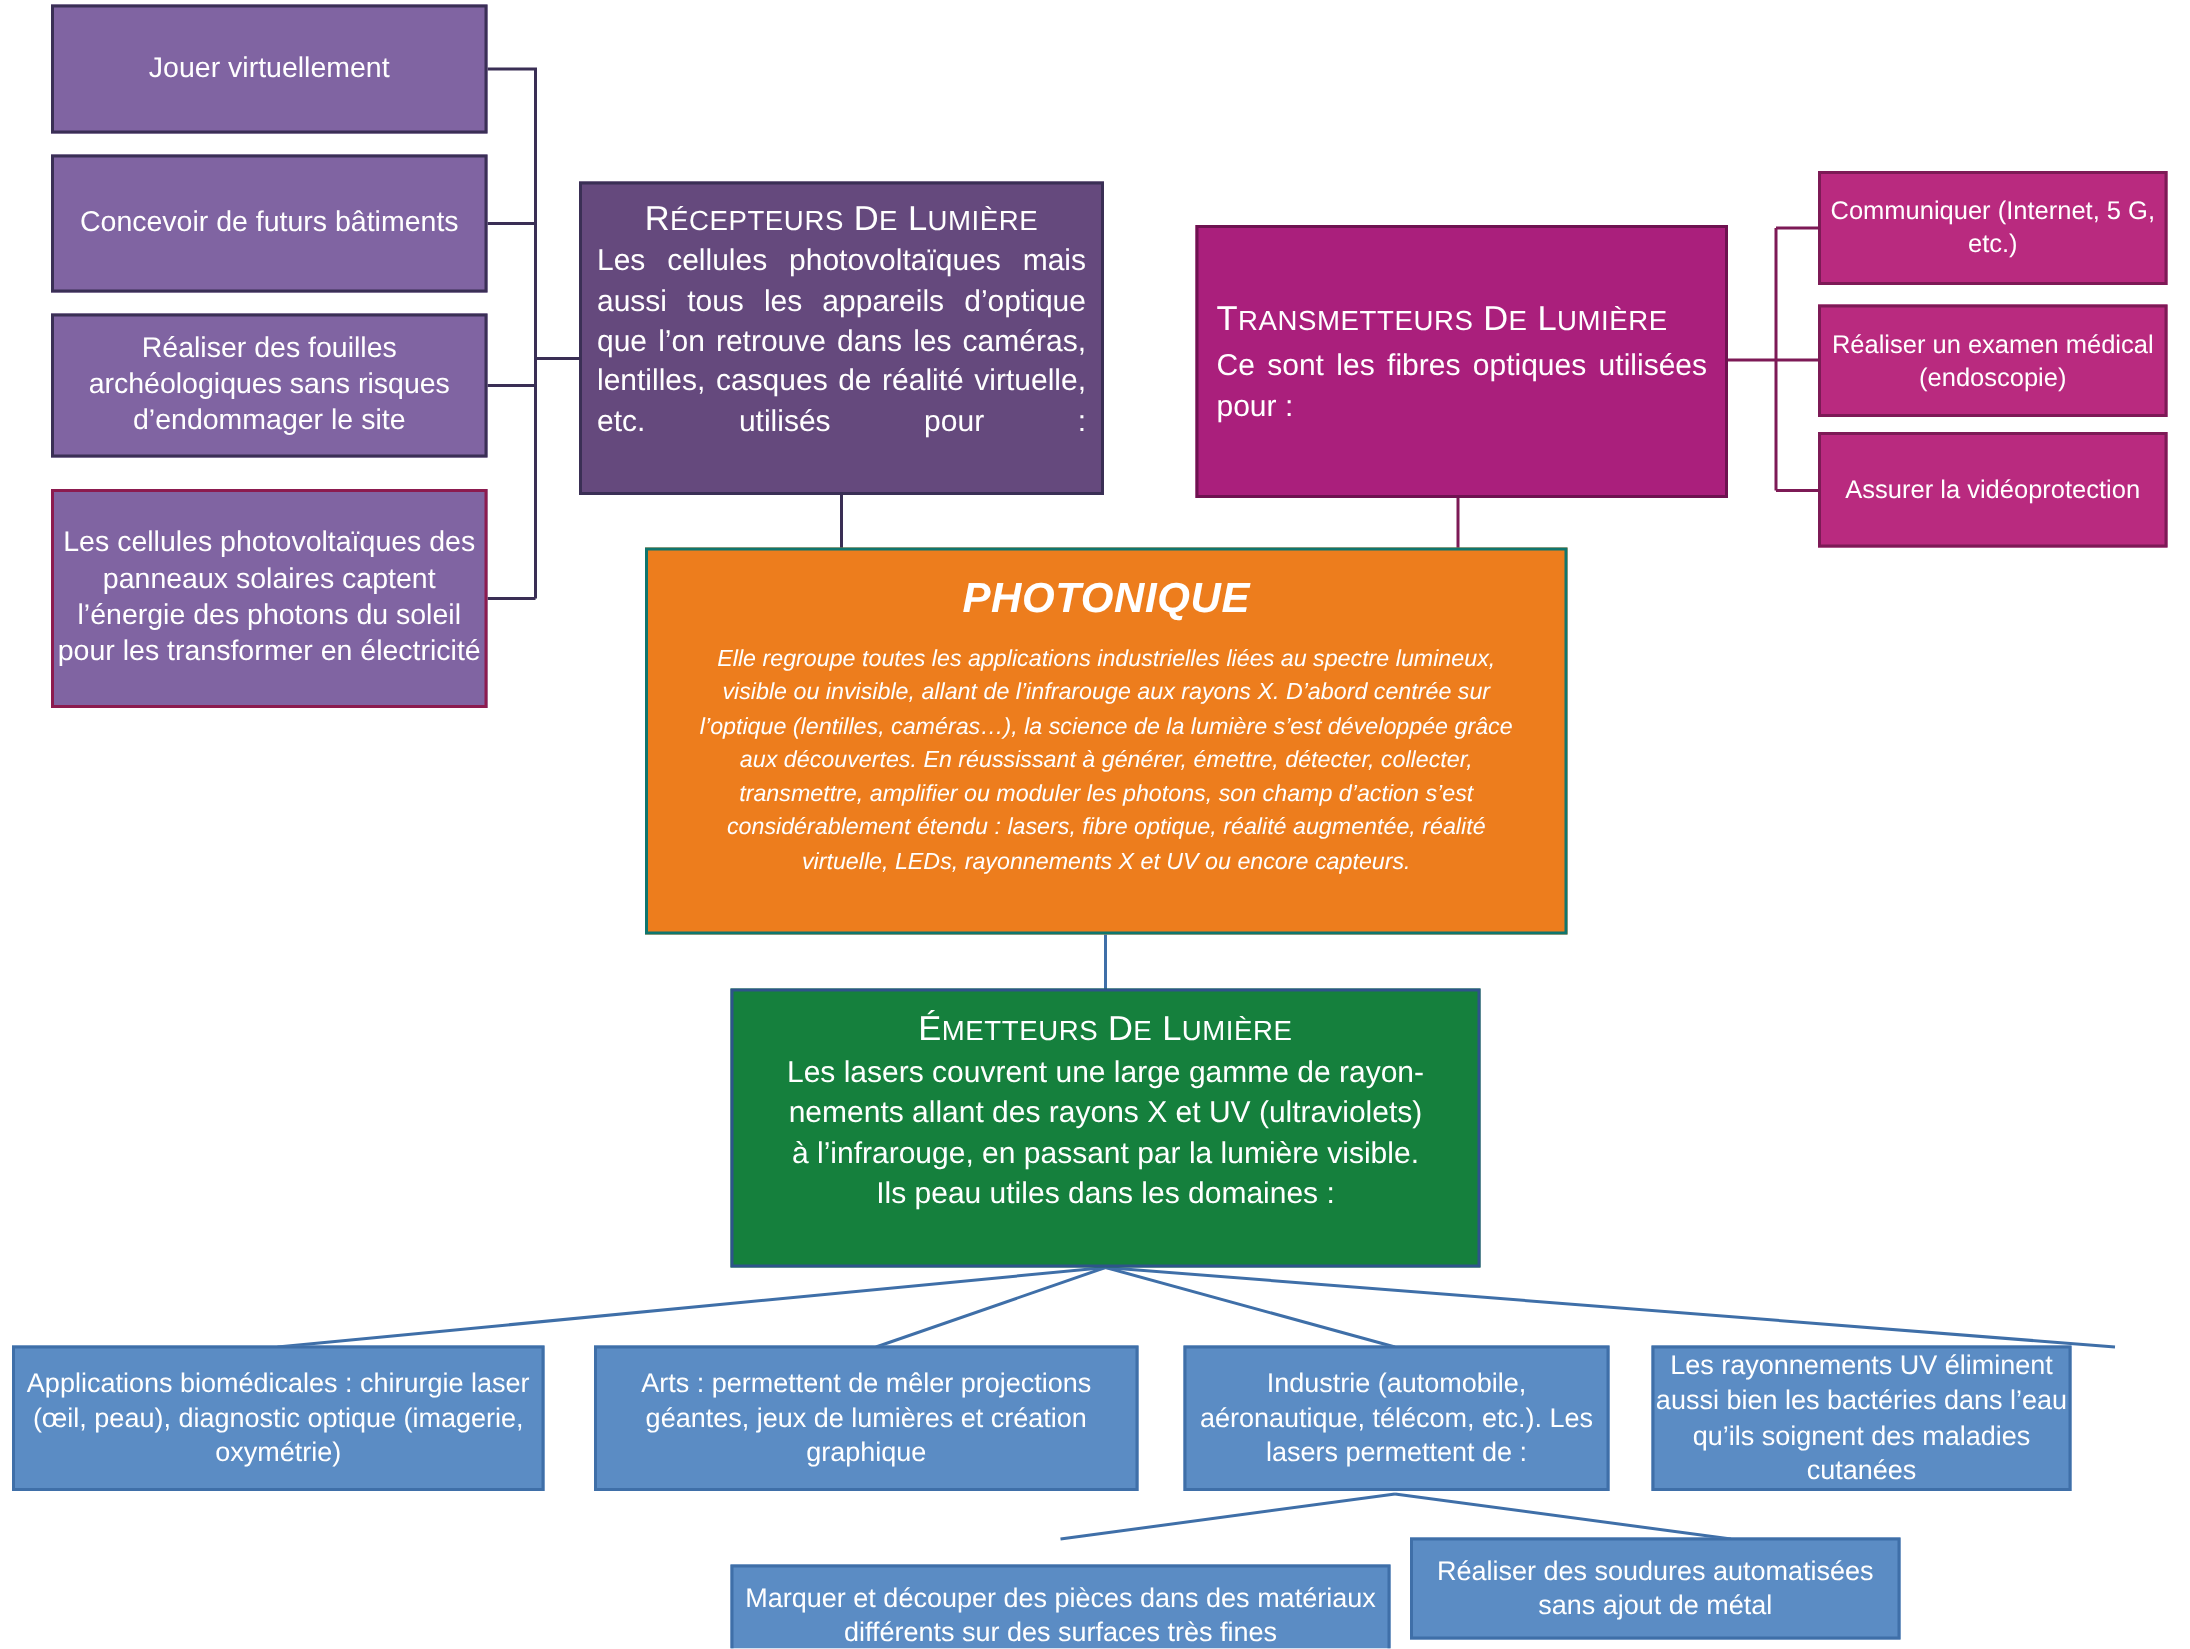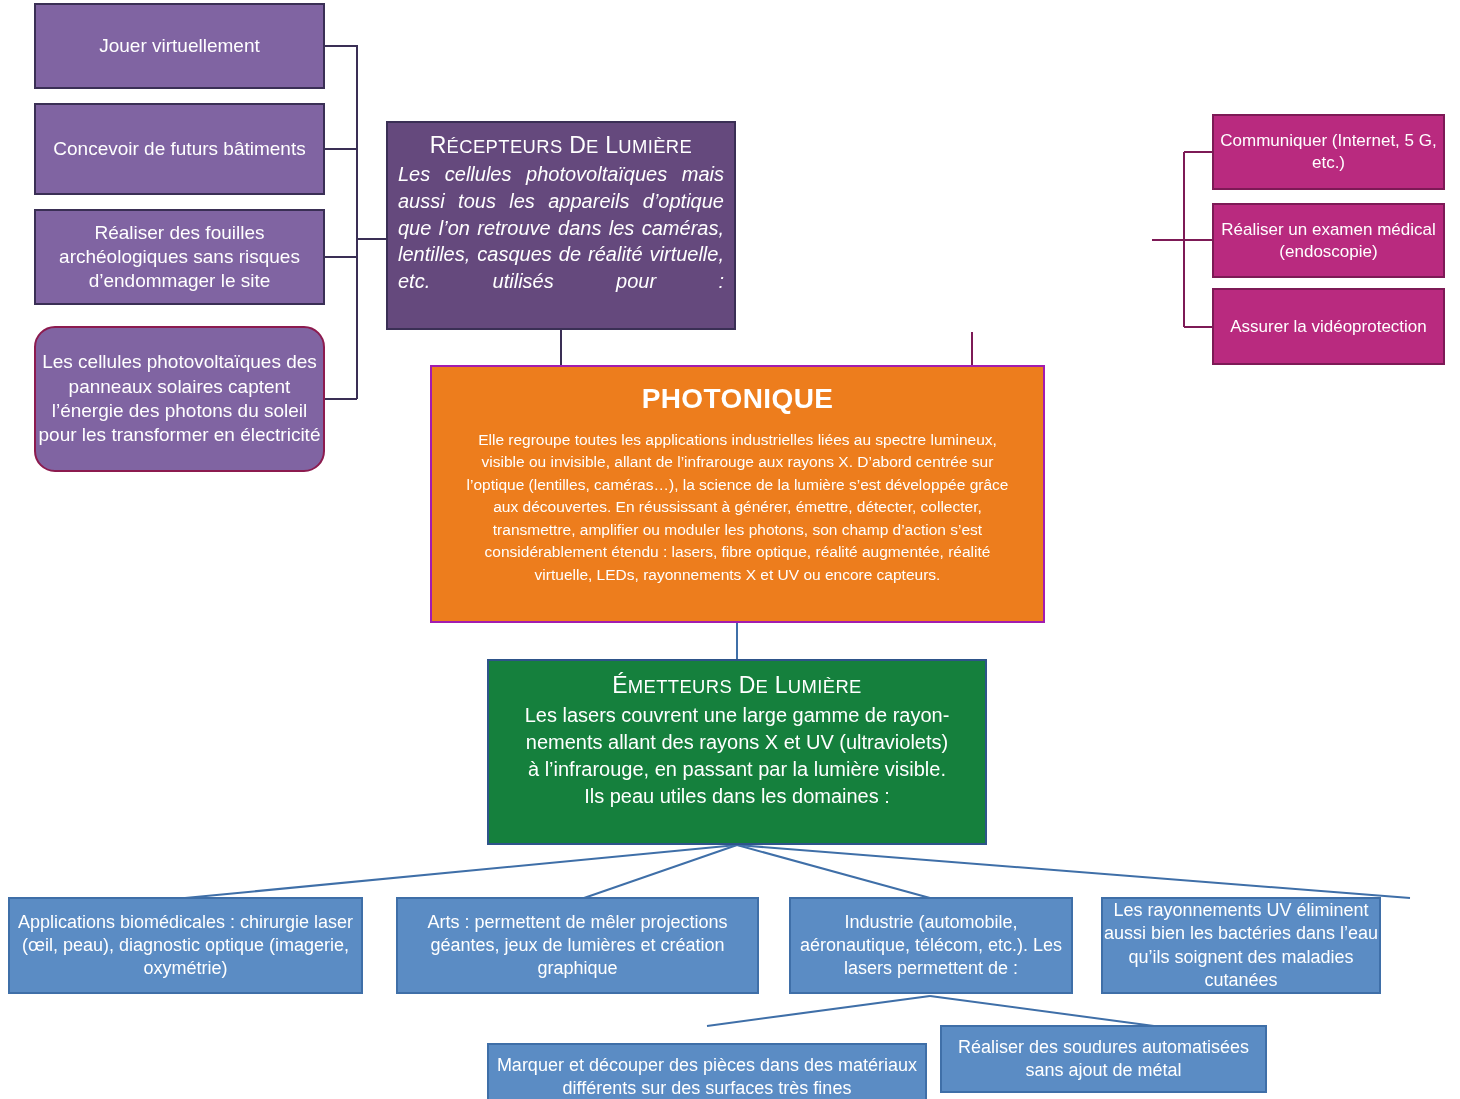--- a/index.html
+++ b/index.html
@@ -9,30 +9,30 @@
        flex-direction:column;align-items:center;justify-content:center;
        text-align:center;line-height:1.28;z-index:3;}
   .box .ttl{font-weight:400;letter-spacing:.2px;}
   
   .purple{background:#8064a2;border:2px solid #3a2f55;font-size:19px;}
   .purple-hl{background:#8064a2;border:2px solid #8c1b4f;font-size:19px;}
   
   .purple-main{background:#65497d;border:2px solid #3a2f55;font-size:20px;
        align-items:stretch;justify-content:flex-start;padding:8px 10px 6px 10px;}
   .purple-main .ttl{font-size:23px;text-align:center;margin-bottom:1px;}
-  .purple-main .body{text-align:justify;text-align-last:justify;font-size:20px;line-height:1.33;font-style:italic;}
+  .purple-main .body{text-align:justify;text-align-last:justify;font-size:20px;line-height:1.33;}
   
   .magenta-main{background:#aa1f7c;border:2px solid #6e1250;
        align-items:stretch;justify-content:center;padding:8px 12px;}
   .magenta-main .ttl{font-size:23px;text-align:left;margin-bottom:4px;}
   .magenta-main .body{text-align:justify;text-align-last:left;font-size:20px;line-height:1.33;}
   .magenta{background:#b92a7f;border:2px solid #7d1a56;font-size:17px;}
   
-  .orange{background:#ed7d1d;border:2px solid #a21caf;
-       align-items:center;justify-content:flex-start;padding:14px 30px 8px;}
+  .orange{background:#ed7d1d;border:2px solid #0f766e;
+       align-items:center;justify-content:flex-start;padding:14px 30px 8px;font-style:italic;}
   .orange .ttl{font-size:28px;font-weight:bold;letter-spacing:.4px;margin-bottom:12px;}
   .orange .body{font-size:15.5px;line-height:1.45;text-align:center;}
   
   .blue-main{background:#15803d;border:2px solid #2e5party;border:2px solid #2e548a;
        align-items:center;justify-content:flex-start;padding:10px 12px 8px;}
   .blue-main .ttl{font-size:23px;margin-bottom:2px;}
   .blue-main .body{font-size:20px;line-height:1.35;text-align:center;}
   .blue{background:#5b8cc4;border:2px solid #3f6fa8;font-size:18px;}
   
   .sc{text-transform:none;}
@@ -86,33 +86,41 @@
   </div>
 
   <div class="box purple" style="left:34px;top:103px;width:291px;height:92px;">
     <span>Concevoir de futurs bâtiments</span>
   </div>
 
   <div class="box purple" style="left:34px;top:209px;width:291px;height:96px;">
     <span>Réaliser des fouilles archéologiques sans risques d’endommager le site</span>
   </div>
 
-  <div class="box purple-hl" style="left:34px;top:326px;width:291px;height:146px;border-radius:21px;">
+  <div class="box purple-hl" style="left:34px;top:326px;width:291px;height:146px;">
     <span>Les cellules photovoltaïques des panneaux solaires captent l’énergie des photons du soleil pour les transformer en électricité</span>
   </div>
 
   <div class="box purple-main" style="left:386px;top:121px;width:350px;height:209px;">
     <div class="ttl sc">
       <span class="c1">R</span><span class="rest">ÉCEPTEURS</span>
       <span class="c1">D</span><span class="rest">E</span>
       <span class="c1">L</span><span class="rest">UMIÈRE</span>
     </div>
     <div class="body">Les cellules photovoltaïques mais aussi tous les appareils d’optique que l’on retrouve dans les caméras, lentilles, casques de réalité virtuelle, etc. utilisés pour :</div>
   </div>
 
+  <div class="box magenta-main" style="left:797px;top:150px;width:355px;height:182px;">
+    <div class="ttl sc">
+      <span class="c1">T</span><span class="rest">RANSMETTEURS</span>
+      <span class="c1">D</span><span class="rest">E</span>
+      <span class="c1">L</span><span class="rest">UMIÈRE</span>
+    </div>
+    <div class="body">Ce sont les fibres optiques utilisées pour :</div>
+  </div>
 
   <div class="box magenta" style="left:1212px;top:114px;width:233px;height:76px;">
     <span>Communiquer (Internet, 5 G, etc.)</span>
   </div>
   <div class="box magenta" style="left:1212px;top:203px;width:233px;height:75px;">
     <span>Réaliser un examen médical (endoscopie)</span>
   </div>
   <div class="box magenta" style="left:1212px;top:288px;width:233px;height:77px;">
     <span>Assurer la vidéoprotection</span>
   </div>

